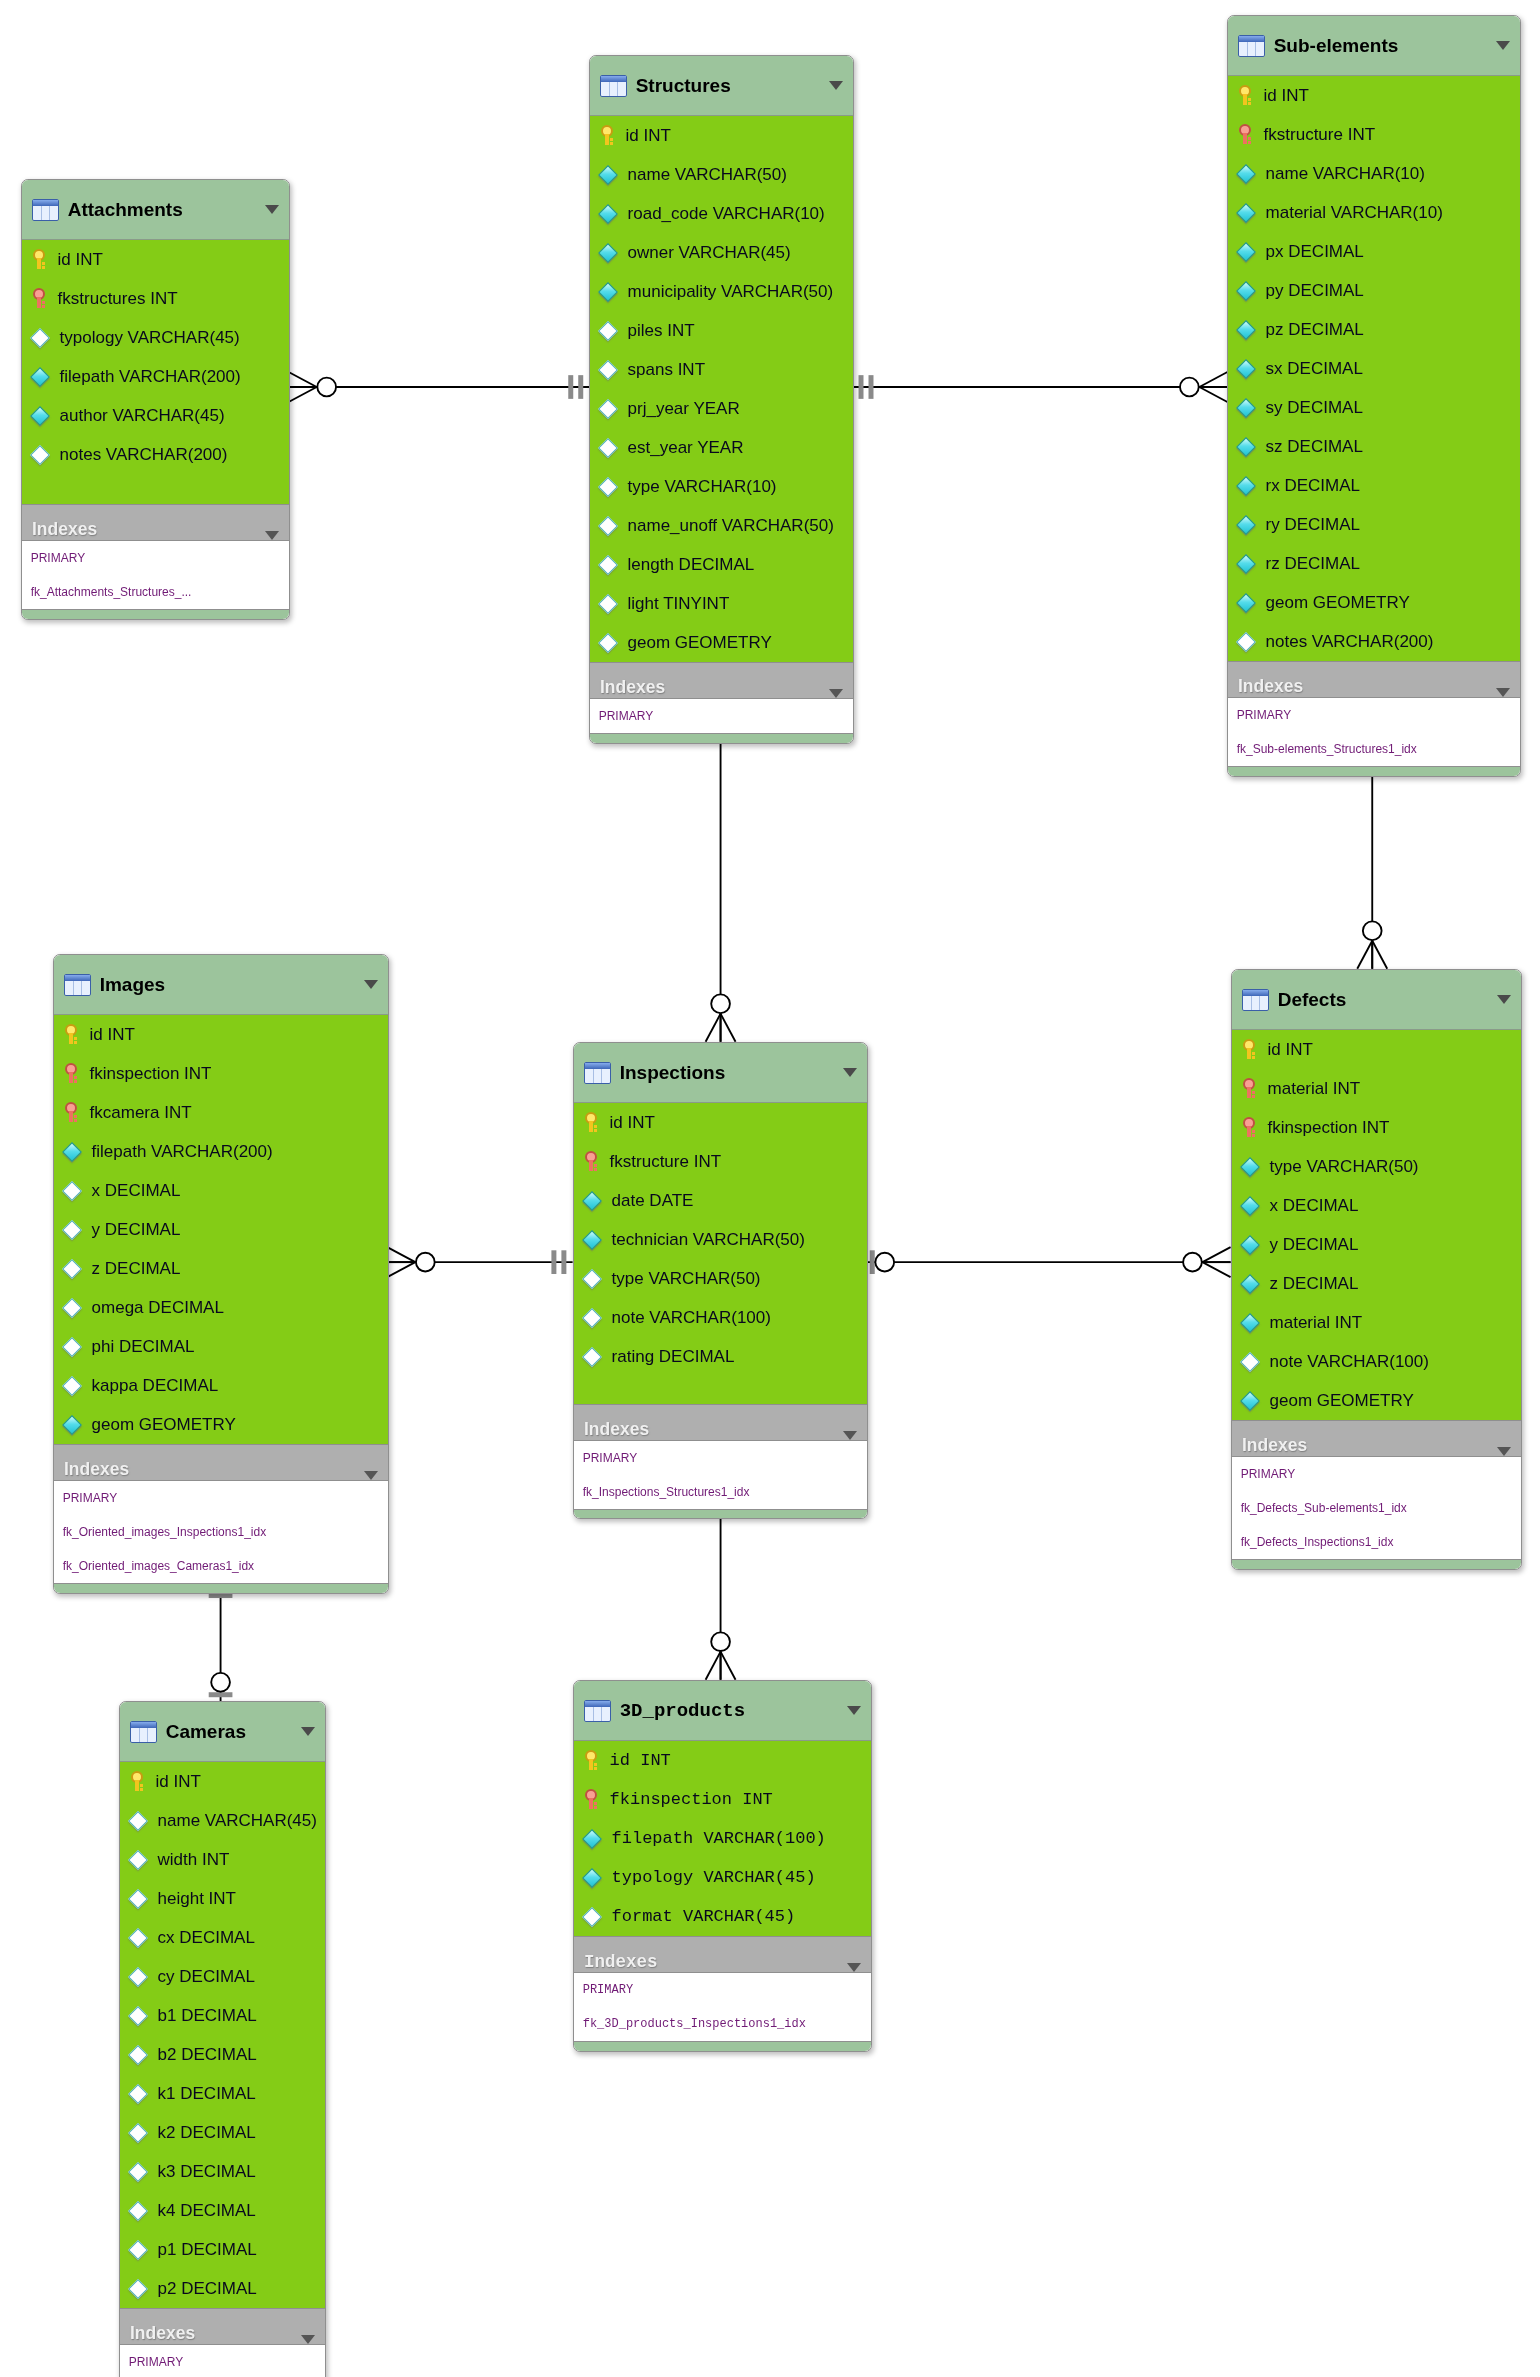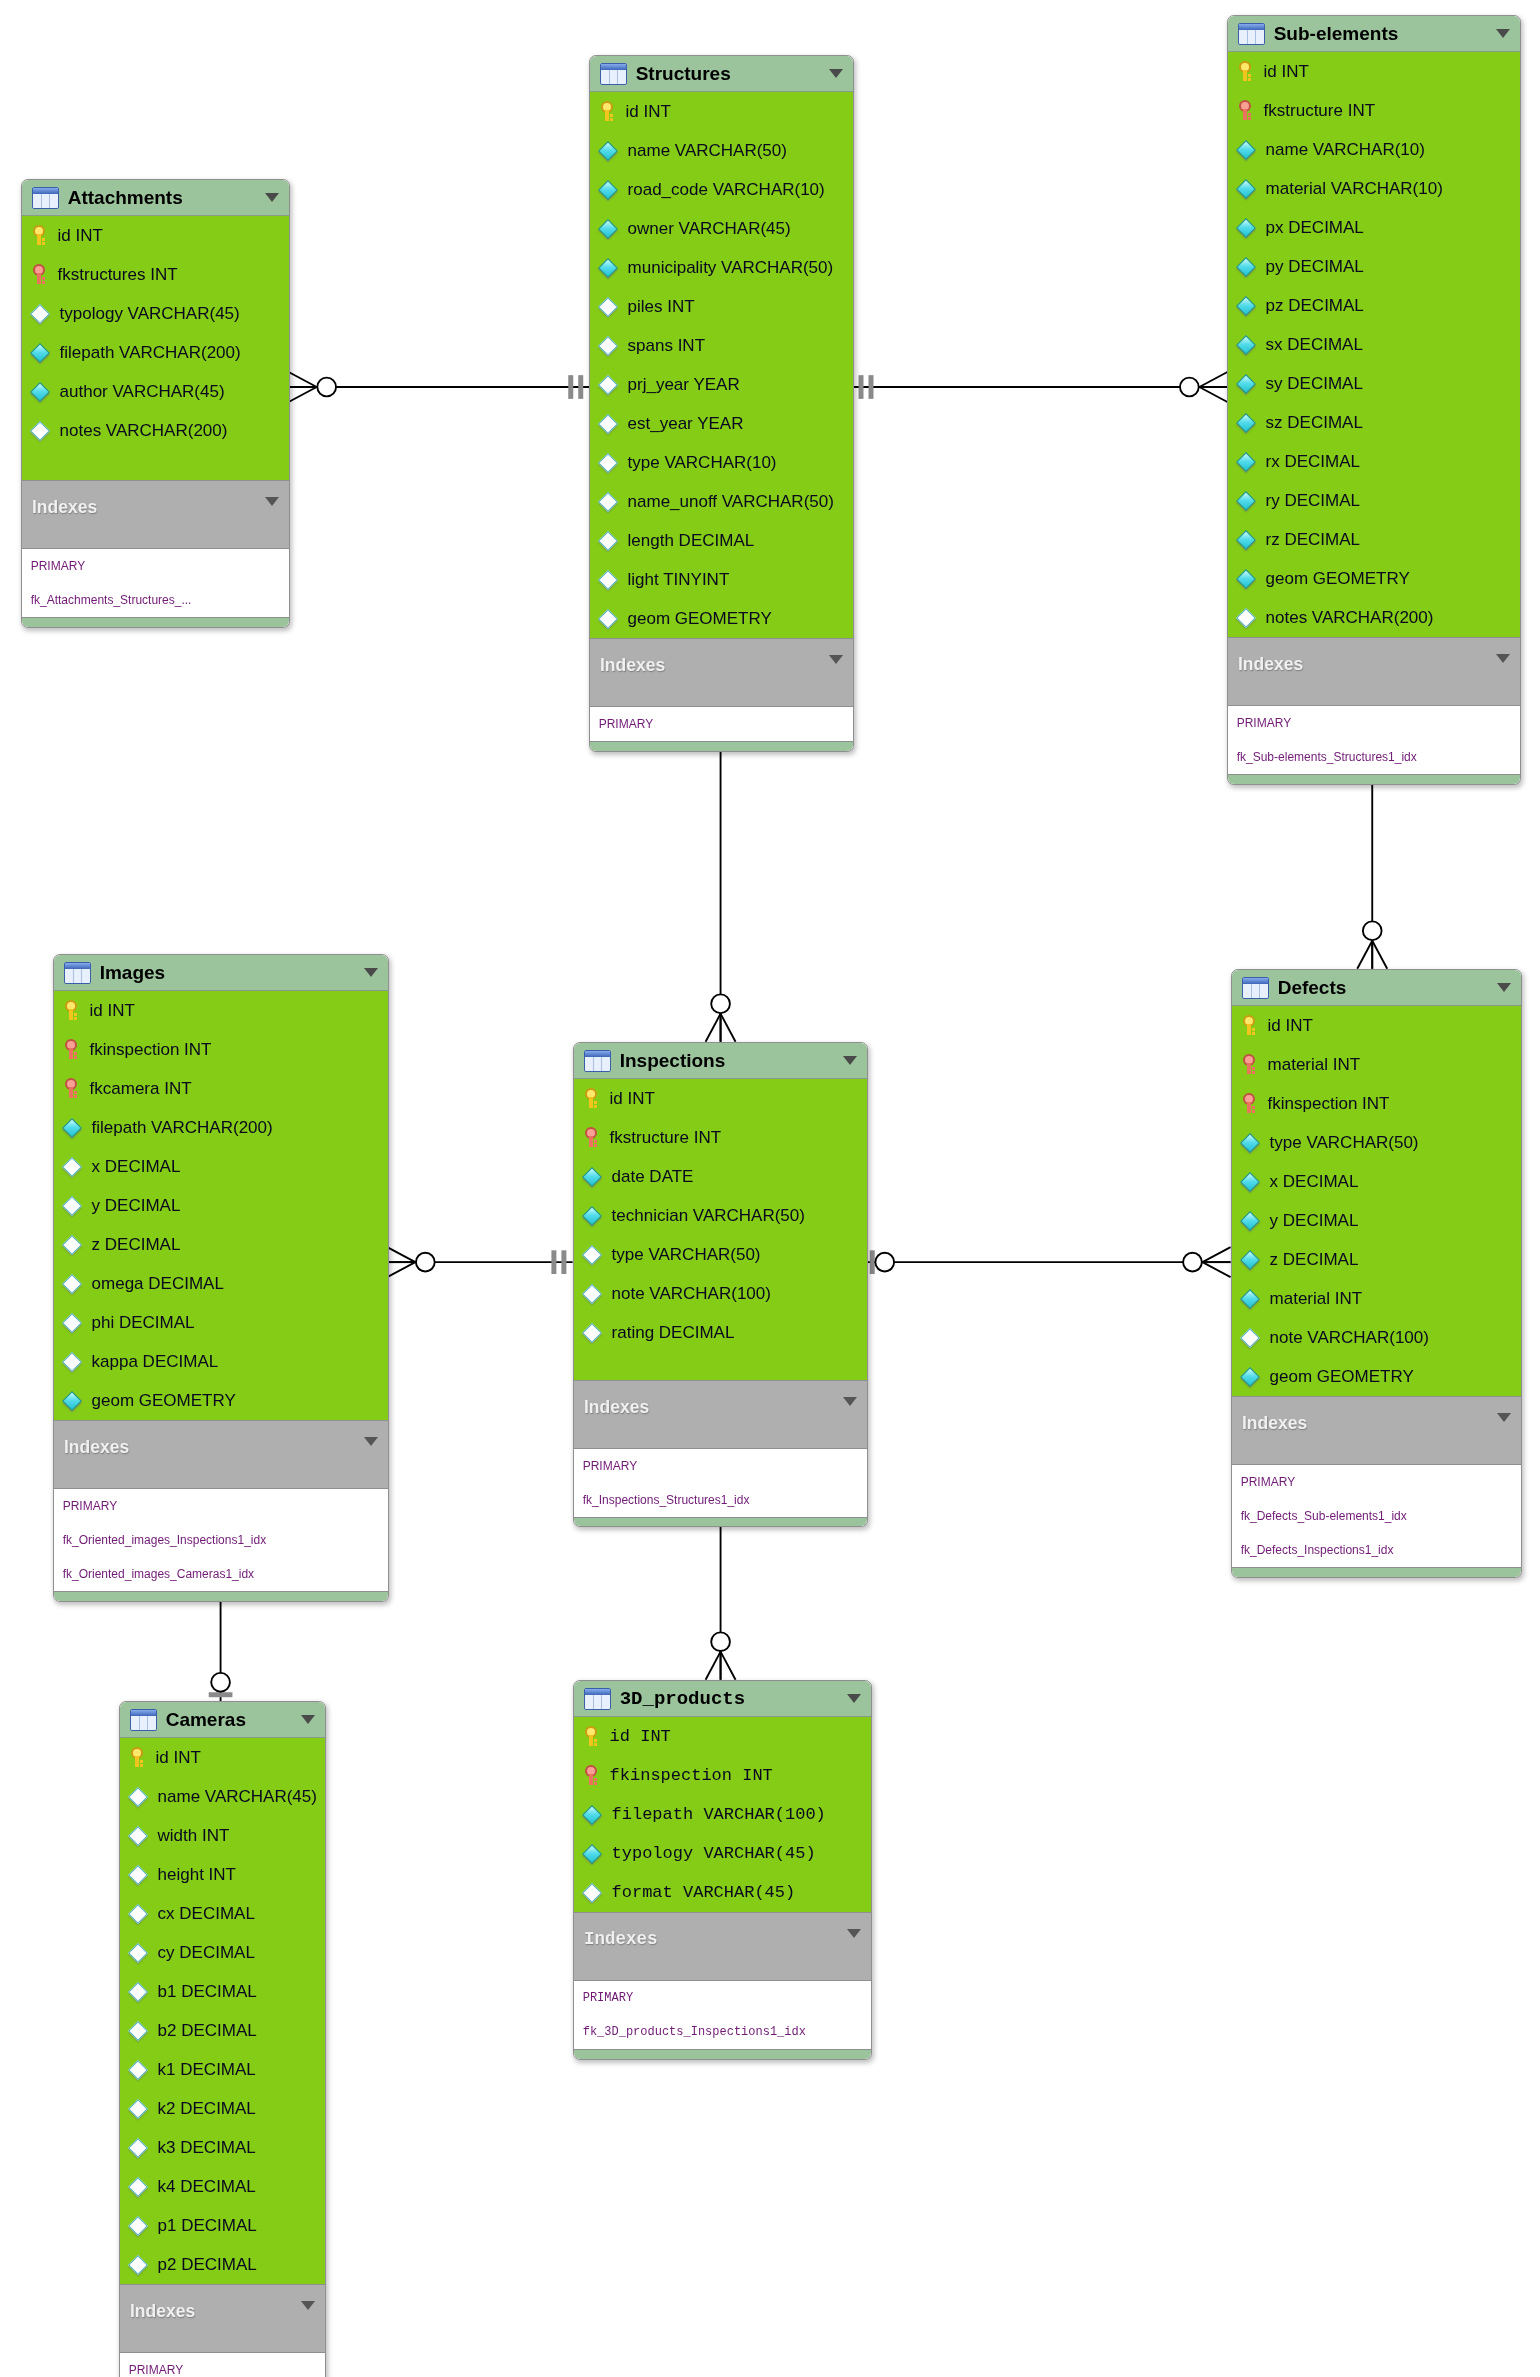--- a/index.html
+++ b/index.html
@@ -7,21 +7,21 @@
     width:1541px;height:2377px;position:relative;background:#ffffff;
     font-family:"Liberation Sans", sans-serif;overflow:hidden;
   }
   #connector-layer{position:absolute;left:0;top:0;width:1541px;height:2377px;}
   .table-node{
     position:absolute;background:#ffffff;border:0.6px solid #8f8f8f;border-radius:6.9px;
     box-shadow:1.9px 2.5px 5.6px rgba(0,0,0,0.25);z-index:2;
   }
   .table-header{
     display:flex;align-items:center;height:35px;background:#9CC49C;
-    border-bottom:0.6px solid #8a9a8a;border-radius:6.2px 6.2px 0 0;padding:0 10px;gap:8.7px;
+    border-bottom:0.6px solid #8a9a8a;border-radius:6.2px 6.2px 0 0;padding:12px 10px;gap:8.7px;
   }
   .table-title{font-weight:bold;font-size:19px;color:#000;flex:1;white-space:nowrap;}
   .tbl-ico{position:relative;width:25px;height:20px;border:1.2px solid #3A5FA8;border-radius:1.9px;background:#E8F0FE;flex:0 0 auto;}
   .tbl-ico .bar{position:absolute;top:0;left:0;right:0;height:6.2px;background:linear-gradient(#86ACEC,#3E66B8);}
   .tbl-ico .c1,.tbl-ico .c2{position:absolute;top:6.2px;bottom:0;width:1.9px;background:#A8BEE4;}
   .tbl-ico .c1{left:7.5px}.tbl-ico .c2{left:15.6px}
   .tri{width:0;height:0;border-left:7.5px solid transparent;border-right:7.5px solid transparent;border-top:9.4px solid #4a4a4a;flex:0 0 auto;}
   .table-body{background:#84cc16;}
   .column-row{display:flex;align-items:center;height:39px;padding:0 6.2px 0 7.5px;gap:8.7px;font-size:17px;color:#08081e;white-space:nowrap;}
   .body-pad{width:100%;}
@@ -31,21 +31,21 @@
   .diamond.open{background:#fff;border:1.9px solid #4fb0ba;box-shadow:1.2px 1.2px 1.2px rgba(110,110,110,0.45);}
   .key{position:relative;width:19.4px;height:22.5px;}
   .key .khead{position:absolute;left:3.7px;top:0.6px;width:8px;height:8px;border-radius:50%;border:2.5px solid;}
   .key .kstem{position:absolute;left:7.5px;top:10px;width:4.4px;height:10.6px;}
   .key .ktooth{position:absolute;left:12px;top:13.7px;width:3.7px;height:3.1px;}
   .key .ktooth2{position:absolute;left:12px;top:18px;width:3.1px;height:2.5px;}
   .key.pk .khead{border-color:#C99B12;background:#FFE86A;}
   .key.pk .kstem,.key.pk .ktooth,.key.pk .ktooth2{background:#F2C51E;}
   .key.fk .khead{border-color:#C05043;background:#F8A093;}
   .key.fk .kstem,.key.fk .ktooth,.key.fk .ktooth2{background:#EC7260;}
-  .indexes-bar{display:flex;align-items:flex-start;height:35px;background:#AFAFAF;border-top:0.6px solid #8f8f8f;border-bottom:0.6px solid #8f8f8f;padding:16px 10px;}
+  .indexes-bar{display:flex;align-items:flex-end;height:35px;background:#AFAFAF;border-top:0.6px solid #8f8f8f;border-bottom:0.6px solid #8f8f8f;padding:0 10px;}
   .indexes-label{font-weight:bold;font-size:17.5px;color:#F0F0F0;text-shadow:0.6px 1.2px 1.2px #7c7c7c;flex:1;}
   .indexes-bar .tri{border-top-color:#555;}
   .index-row{display:flex;align-items:center;height:34px;padding:0 8.7px;font-size:12px;color:#701a75;background:#fff;white-space:nowrap;}
   .table-footer{height:8.7px;background:#9CC49C;border-top:0.6px solid #8f8f8f;border-radius:0 0 6.2px 6.2px;}
 </style>
 </head>
 <body>
 
 <svg id="connector-layer" xmlns="http://www.w3.org/2000/svg" viewBox="0 0 2468 3808" width="1541" height="2377">
     <g>

